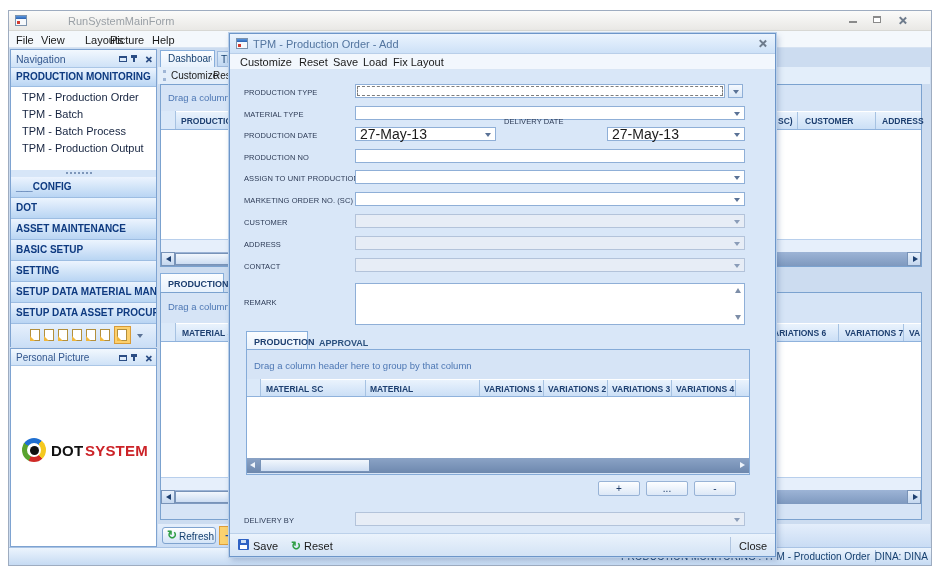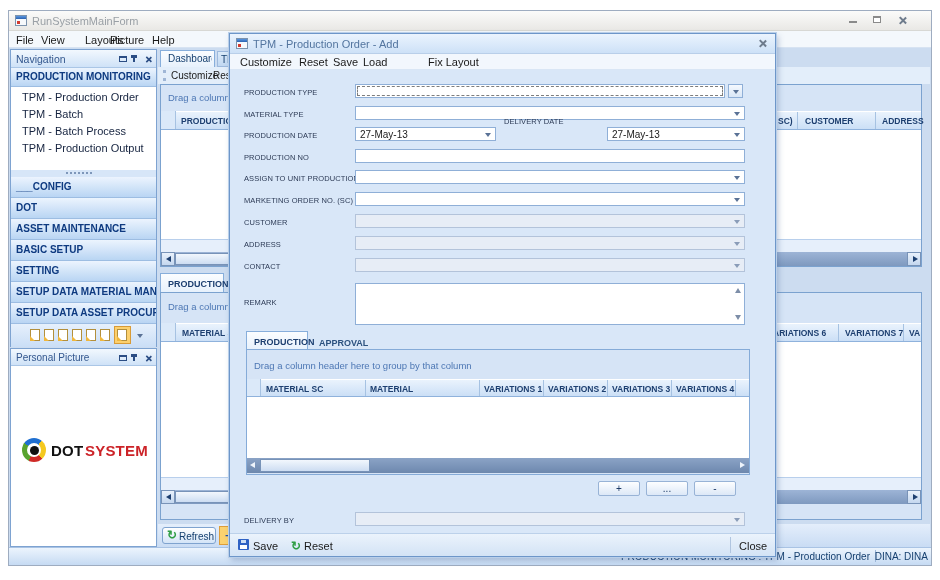--- a/index.html
+++ b/index.html
@@ -2,28 +2,28 @@
 <html><head>
 <meta charset="utf-8">
 <style>
   html,body{margin:0;padding:0;background:#fff;}
   body{width:940px;height:580px;position:relative;font-family:"Liberation Sans",sans-serif;overflow:hidden;}
   .a{position:absolute;box-sizing:border-box;font-family:"Liberation Sans",sans-serif;}
   .nowrap{white-space:nowrap;overflow:hidden;}
   
   .t11{font-size:11px;color:#1a1a1a;}
   .t10{font-size:10px;color:#16406f;}
-  .titletxt{font-size:11px;color:#9aa0a6;}
+  .titletxt{font-size:11px;color:#9aa0a6;margin-left:36px;}
   .dlgtitle{font-size:11px;color:#53759f;}
   .grouptxt{font-size:10px;font-weight:bold;color:#0e3a80;}
   .navitem{font-size:11px;color:#15233f;}
   .hdrtxt{font-size:8.5px;font-weight:bold;color:#1d3f70;white-space:nowrap;}
   .lbl{font-size:7.5px;color:#2c3a55;white-space:nowrap;letter-spacing:0.1px;}
   .draghint{font-size:9.5px;color:#4d77b4;white-space:nowrap;}
-  .cval{position:absolute;left:4px;top:0;font-size:10px;line-height:13px;color:#1a1a1a;white-space:nowrap;}
+  .cval{position:absolute;left:4px;top:0;font-size:14px;line-height:13px;color:#1a1a1a;white-space:nowrap;}
   
   .winframe{border:1px solid #9eacc0;background:#ccdcf0;}
   .titlebar{background:linear-gradient(#fbfbfa,#e9e8e5);border-bottom:1px solid #d8d8d4;}
   .menubar{background:#f4f8fc;border-bottom:1px solid #d7e3f2;}
   .panelhdr{background:linear-gradient(#f2f8fe,#cfe2f7);border-bottom:1px solid #aac6e6;}
   .groupbar{background:linear-gradient(#ecf4fe,#b9d5f3);border-bottom:1px solid #9dbde2;line-height:20px;padding-left:5px;}
   .colhdr{background:linear-gradient(#eaf3fd,#cbdff6);border-bottom:1px solid #8fb2dc;border-top:1px solid #fff;}
   .vline{width:1px;background:#a6c2e2;}
   .panel{border:1px solid #7ba2cf;background:#d6e4f6;}
   .strip{background:#e6effb;border-top:1px solid #b8cfec;}
@@ -212,21 +212,21 @@
 <div class="a dlgtitlebar" style="left:230px;top:34px;width:545px;height:20px;z-index:11;"></div>
 <div class="a ico-form" style="left:236px;top:38px;z-index:12;"></div>
 <div class="a dlgtitle nowrap" style="left:253px;top:38px;width:300px;z-index:12;">TPM - Production Order - Add</div>
 <div class="a ico-x" style="left:758px;top:39px;z-index:12;"></div>
 
 <div class="a dlgmenubar" style="left:230px;top:54px;width:545px;height:16px;z-index:11;"></div>
 <div class="a t11" style="left:240px;top:56px;z-index:12;">Customize</div>
 <div class="a t11" style="left:299px;top:56px;z-index:12;">Reset</div>
 <div class="a t11" style="left:333px;top:56px;z-index:12;">Save</div>
 <div class="a t11" style="left:363px;top:56px;z-index:12;">Load</div>
-<div class="a t11" style="left:393px;top:56px;z-index:12;margin-left:35px;">Fix Layout</div>
+<div class="a t11" style="left:393px;top:56px;z-index:12;">Fix Layout</div>
 
 <div class="a lbl" style="left:244px;top:88px;z-index:12;">PRODUCTION TYPE</div>
 <div class="a combo" style="left:355px;top:84px;width:370px;height:14px;z-index:12;">
   <div class="focus-dash"></div>
   <span class="cval"></span>
 </div>
 <div class="a combo" style="left:728px;top:84px;width:15px;height:14px;background:linear-gradient(#f5f9fe,#d9e7f7);z-index:12;">
     <span class="arrow-d" style="left:4px;top:5px;"></span>
   </div>
 

